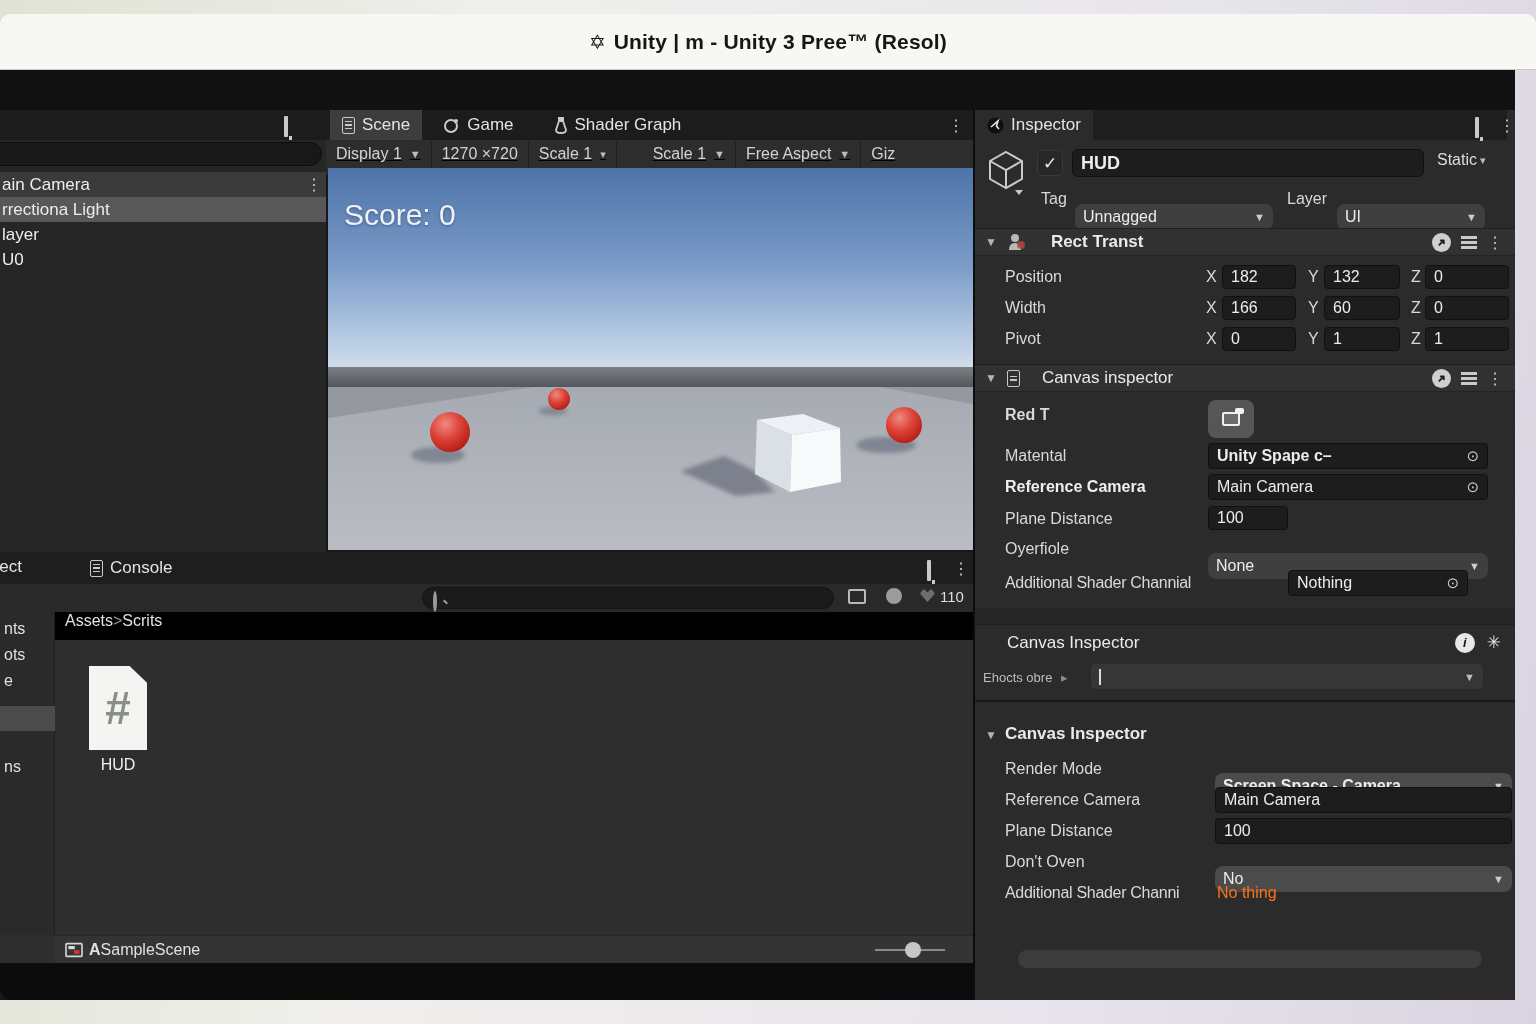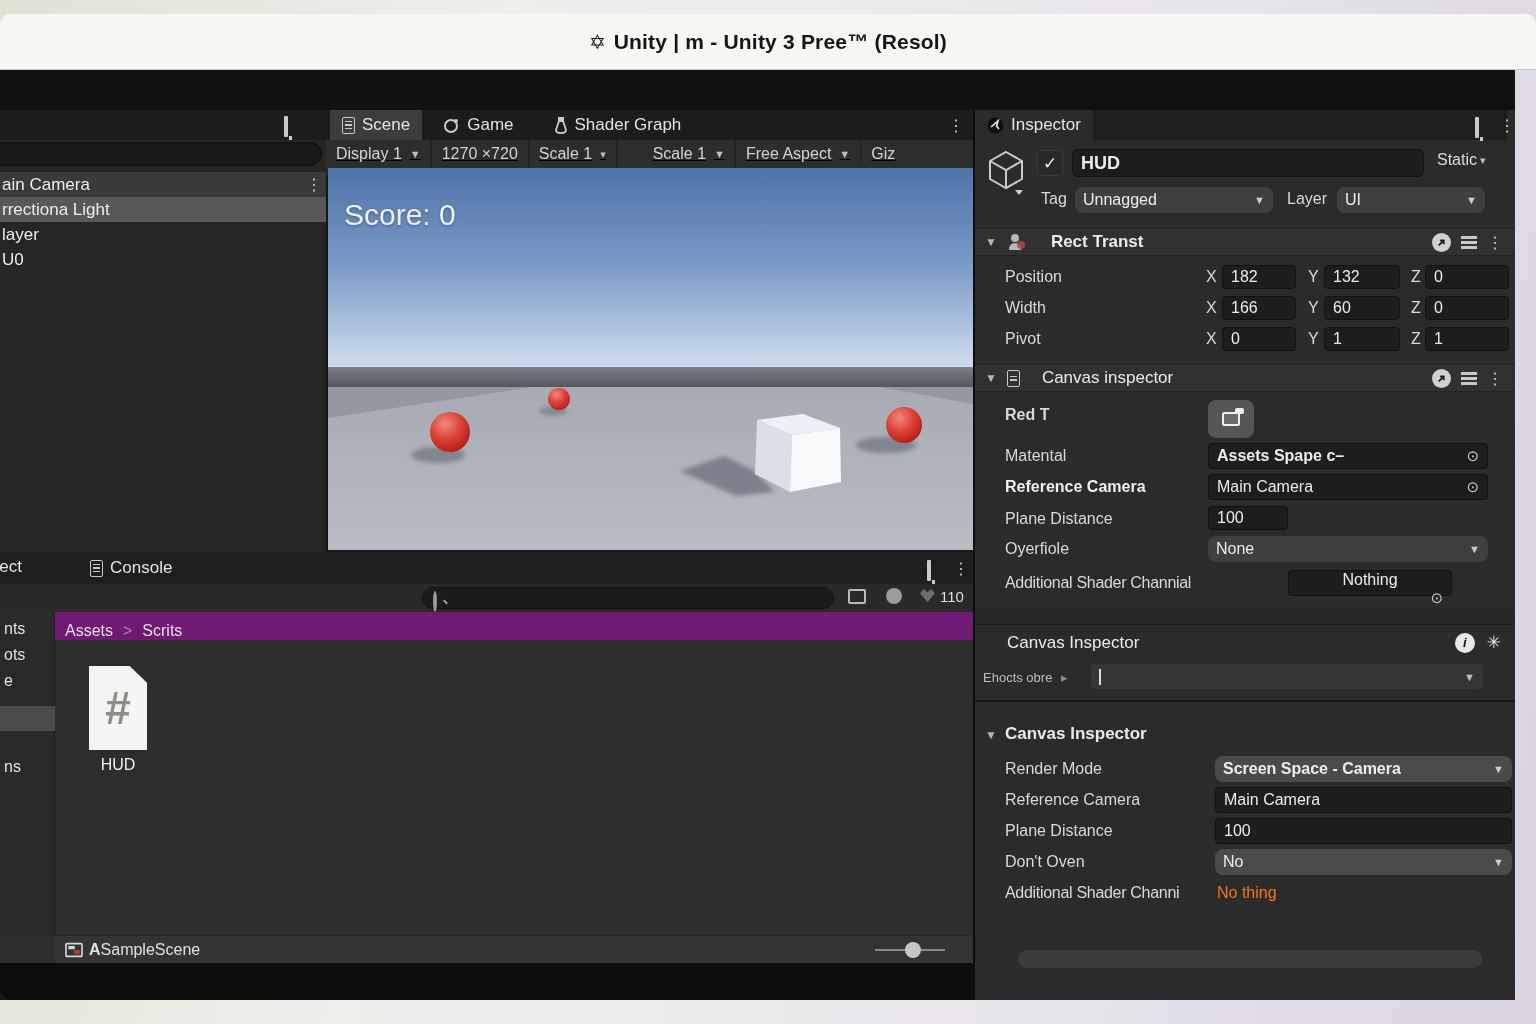--- a/index.html
+++ b/index.html
@@ -44,21 +44,21 @@
   .gridico { position:relative; width:22px; height:18px; border:2px solid #d8d8d8; border-radius:2px; }
   .gridico i { position:absolute; right:2px; bottom:2px; width:7px; height:5px; background:#c0392b; }
   .gridico b { position:absolute; left:2px; top:2px; width:8px; height:4px; background:#d8d8d8; }
   .tab { display:flex; align-items:center; gap:7px; color:#e3e3e3; font-size:17px; padding:0 12px; height:100%; }
   .tab.active { background:#3d3d3d; }
   .dots { color:#c9c9c9; font-size:16px; letter-spacing:0; }
   .pin { position:relative; width:13px; height:10px; border:2px solid #c9c9c9; border-radius:1px; }
   .pin:after { content:""; position:absolute; left:3px; bottom:-5px; width:3px; height:4px; background:#c9c9c9; }
   .lbl { color:#d9d9d9; font-size:16px; }
   .field { background:#1d1d1d; border:1px solid #111; border-radius:4px; color:#ececec; font-size:16px; display:flex; align-items:center; padding:0 8px; }
-  .drop { background:#3f3f3f; border-radius:8px; color:#ececec; font-size:16px; display:flex; align-items:center; padding:0 8px; justify-content:space-between; }
+  .drop { background:#3f3f3f; border-radius:8px; color:#ececec; font-size:16px; display:flex; align-items:center; padding:0 8px; justify-content:space-between;margin-top:17px; }
   .drop .caret { color:#cdcdcd; }
   .picker { margin-left:auto; color:#c9c9c9; font-size:15px; }
 
   
   #hier { left:0; top:110px; width:326px; height:442px; background:#262626; overflow:hidden; }
   #hier .hrow { position:absolute; left:0; width:326px; height:25px; display:flex; align-items:center; color:#ececec; font-size:17px; padding-left:2px; }
   #hiersearch { position:absolute; left:-26px; top:32px; width:348px; height:24px; background:#181818; border:1px solid #0d0d0d; border-radius:12px; }
 
   
   #vp-tabbar { left:326px; top:110px; width:647px; height:30px; background:#1c1c1c; display:flex; }
@@ -71,21 +71,21 @@
 
   
   #conswrap { left:0; top:552px; width:973px; height:411px; background:#2e2e2e; overflow:hidden; }
   #cons-tabbar { position:absolute; left:0; top:0; width:973px; height:32px; background:#1e1e1e; }
   #cons-toolbar { position:absolute; left:0; top:32px; width:973px; height:28px; background:#292929; }
   #cons-search { position:absolute; left:422px; top:3px; width:412px; height:22px; background:#1b1b1b; border-radius:11px; border:1px solid #121212; }
   .mag { position:relative; width:9px; height:9px; border:2px solid #9a9a9a; border-radius:50%; }
   .mag:after { content:""; position:absolute; left:8px; top:8px; width:5px; height:2px; background:#9a9a9a; transform:rotate(45deg); }
   #cons-side { position:absolute; left:0; top:60px; width:55px; height:323px; background:#2a2a2a; border-right:1px solid #1f1f1f; }
   #cons-side .srow { position:absolute; left:0; width:55px; height:25px; color:#e0e0e0; font-size:16px; display:flex; align-items:center; padding-left:4px; }
-  #crumbbar { position:absolute; left:55px; top:60px; width:918px; height:28px; background:#701a75; display:flex; align-items:flex-end; gap:10px; padding-left:10px; color:#e2e2e2; font-size:16px; }
+  #crumbbar { position:absolute; left:55px; top:60px; width:918px; height:28px; background:#000000; display:flex; align-items:flex-start; padding-left:10px; color:#e2e2e2; font-size:16px; }
   #hudfile { position:absolute; left:88px; top:114px; width:60px; text-align:center; }
   #hudfile .page { width:58px; height:84px; margin:0 auto; background:#f4f4f2; clip-path:polygon(0 0,70% 0,100% 20%,100% 100%,0 100%); display:flex; align-items:center; justify-content:center; font-size:46px; font-weight:700; color:#8a8f8a; }
   #hudfile .fname { margin-top:6px; color:#efefef; font-size:16px; }
   #scenebar { position:absolute; left:55px; top:383px; width:918px; height:28px; background:#343434; border-top:1px solid #262626; display:flex; align-items:center; color:#e0e0e0; font-size:16px; }
   .slider { position:relative; width:70px; height:2px; background:#8a8a8a; }
   .slider i { position:absolute; left:30px; top:-7px; width:16px; height:16px; border-radius:50%; background:#c6c6c6; }
 
   #bottomstrip { left:0; top:963px; width:1515px; height:37px; background:#0c0c0c; border-radius:0 0 12px 12px; }
 
   
@@ -519,39 +519,39 @@
     </div>
     <span class="lbl abs" style="left:30px;top:296px;font-weight:700;">Red T</span>
     <div class="anchorbtn abs" style="left:233px;top:290px;width:46px;height:38px;">
         <span class="anchoric">
           <i></i>
         </span>
       </div>
 
     <span class="lbl abs" style="left:30px;top:337px;">Matental</span>
     <div class="field abs" style="left:233px;top:333px;width:280px;height:26px;">
-      <span style="font-weight:600;">Assets Spape c–</span>
+      <span style="font-weight:600;">Unity Spape c–</span>
       <span class="picker">⊙</span>
     </div>
     <span class="lbl abs" style="left:30px;top:368px;font-weight:700;color:#efefef;">Reference Camera</span>
     <div class="field abs" style="left:233px;top:364px;width:280px;height:26px;">
       <span>Main Camera</span>
       <span class="picker">⊙</span>
     </div>
     <span class="lbl abs" style="left:30px;top:400px;">Plane Distance</span>
     <div class="field abs" style="left:233px;top:396px;width:80px;height:24px;">
         <span>100</span>
       </div>
     <span class="lbl abs" style="left:30px;top:430px;">Oyerfiole</span>
     <div class="drop abs" style="left:233px;top:426px;width:280px;height:26px;">
       <span>None</span>
       <span class="caret">▼</span>
     </div>
     <span class="lbl abs" style="left:30px;top:464px;letter-spacing:-.3px;">Additional Shader Channial</span>
-    <div class="field abs" style="left:313px;top:460px;width:164px;height:26px;flex-direction:column;">
+    <div class="field abs" style="left:313px;top:460px;width:180px;height:26px;">
       <span>Nothing</span>
       <span class="picker">⊙</span>
     </div>
 
     <div class="abs" style="left:0;top:498px;width:540px;height:16px;background:#262626;"></div>
     <div class="sechead" style="top:514px;height:36px;background:#2b2b2b;border-bottom:none;">
       <span class="sectitle" style="margin-left:32px;font-weight:400;">Canvas Inspector</span>
       <span class="infocirc" style="margin-left:auto;">
           <span>i</span>
         </span>

